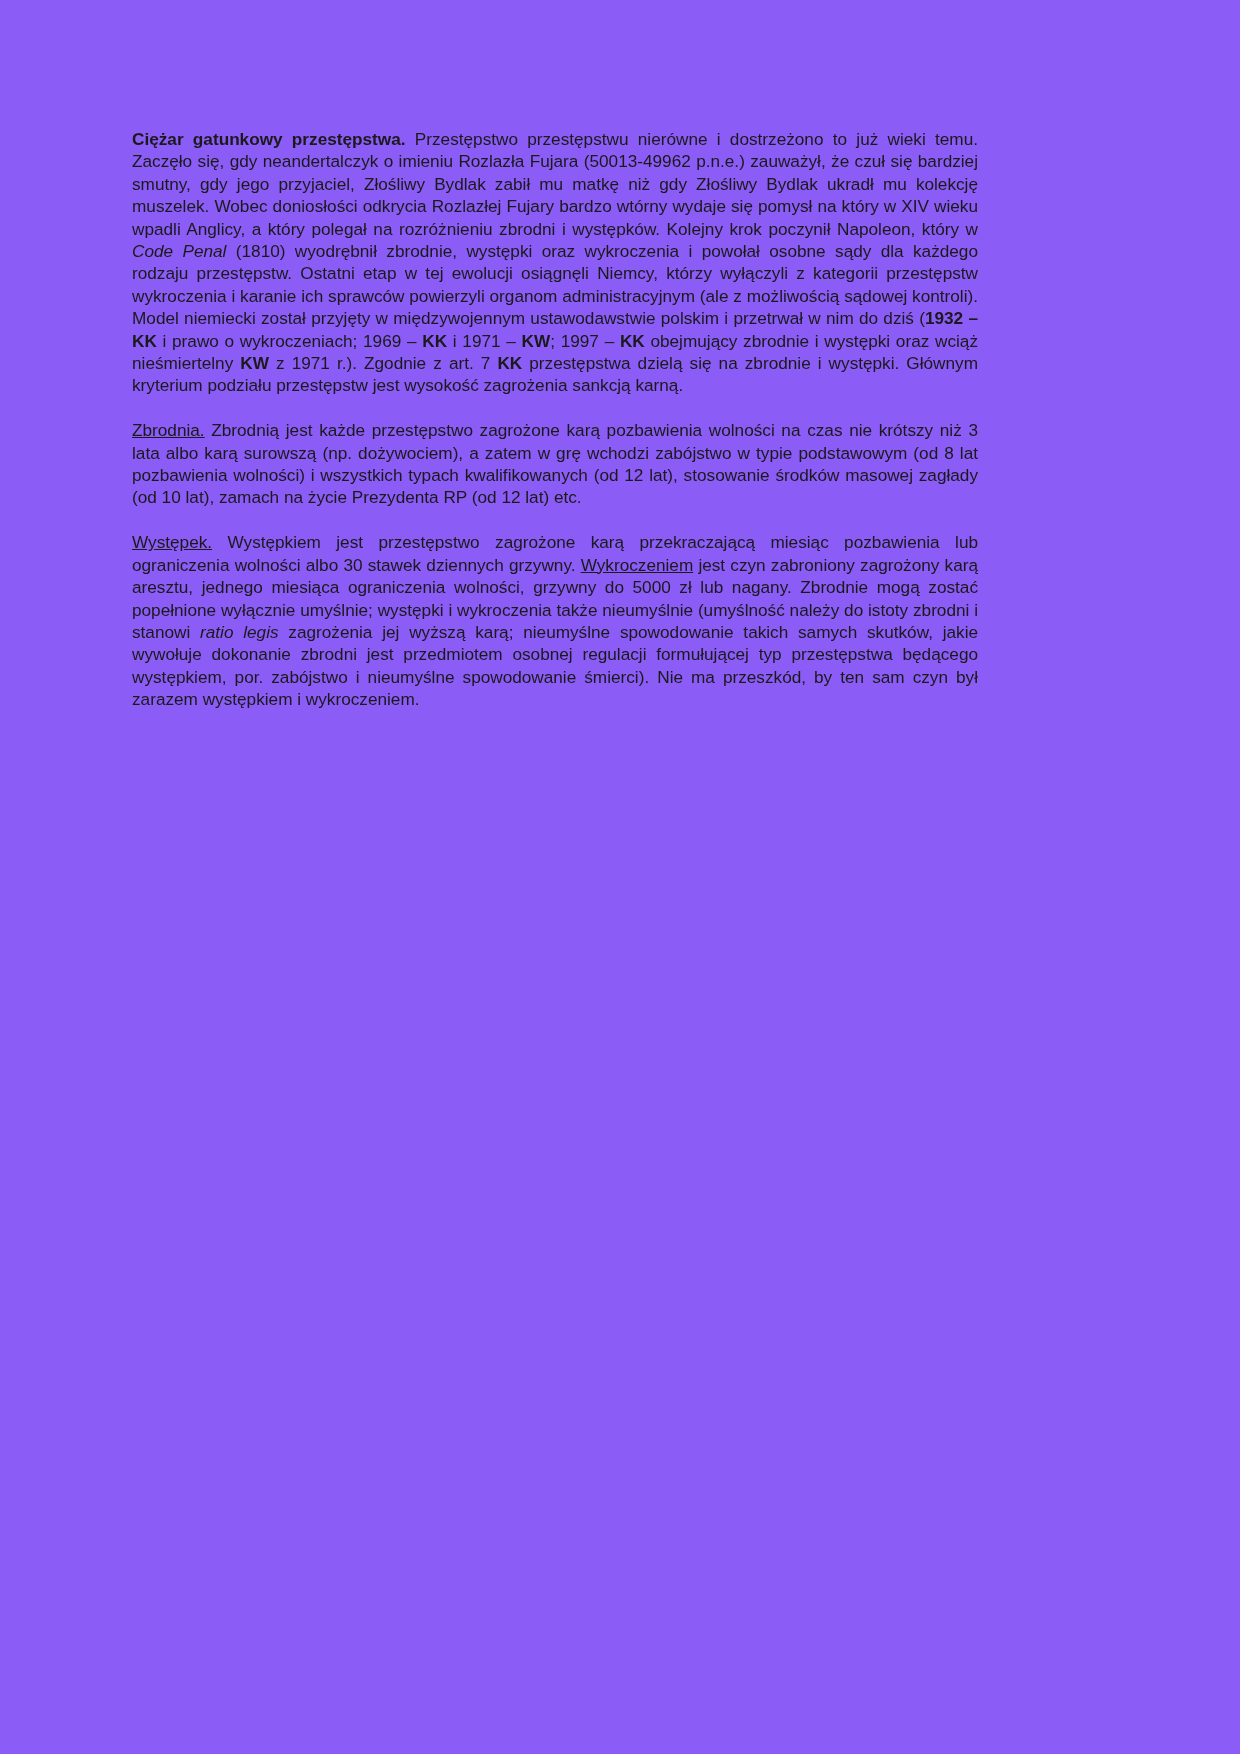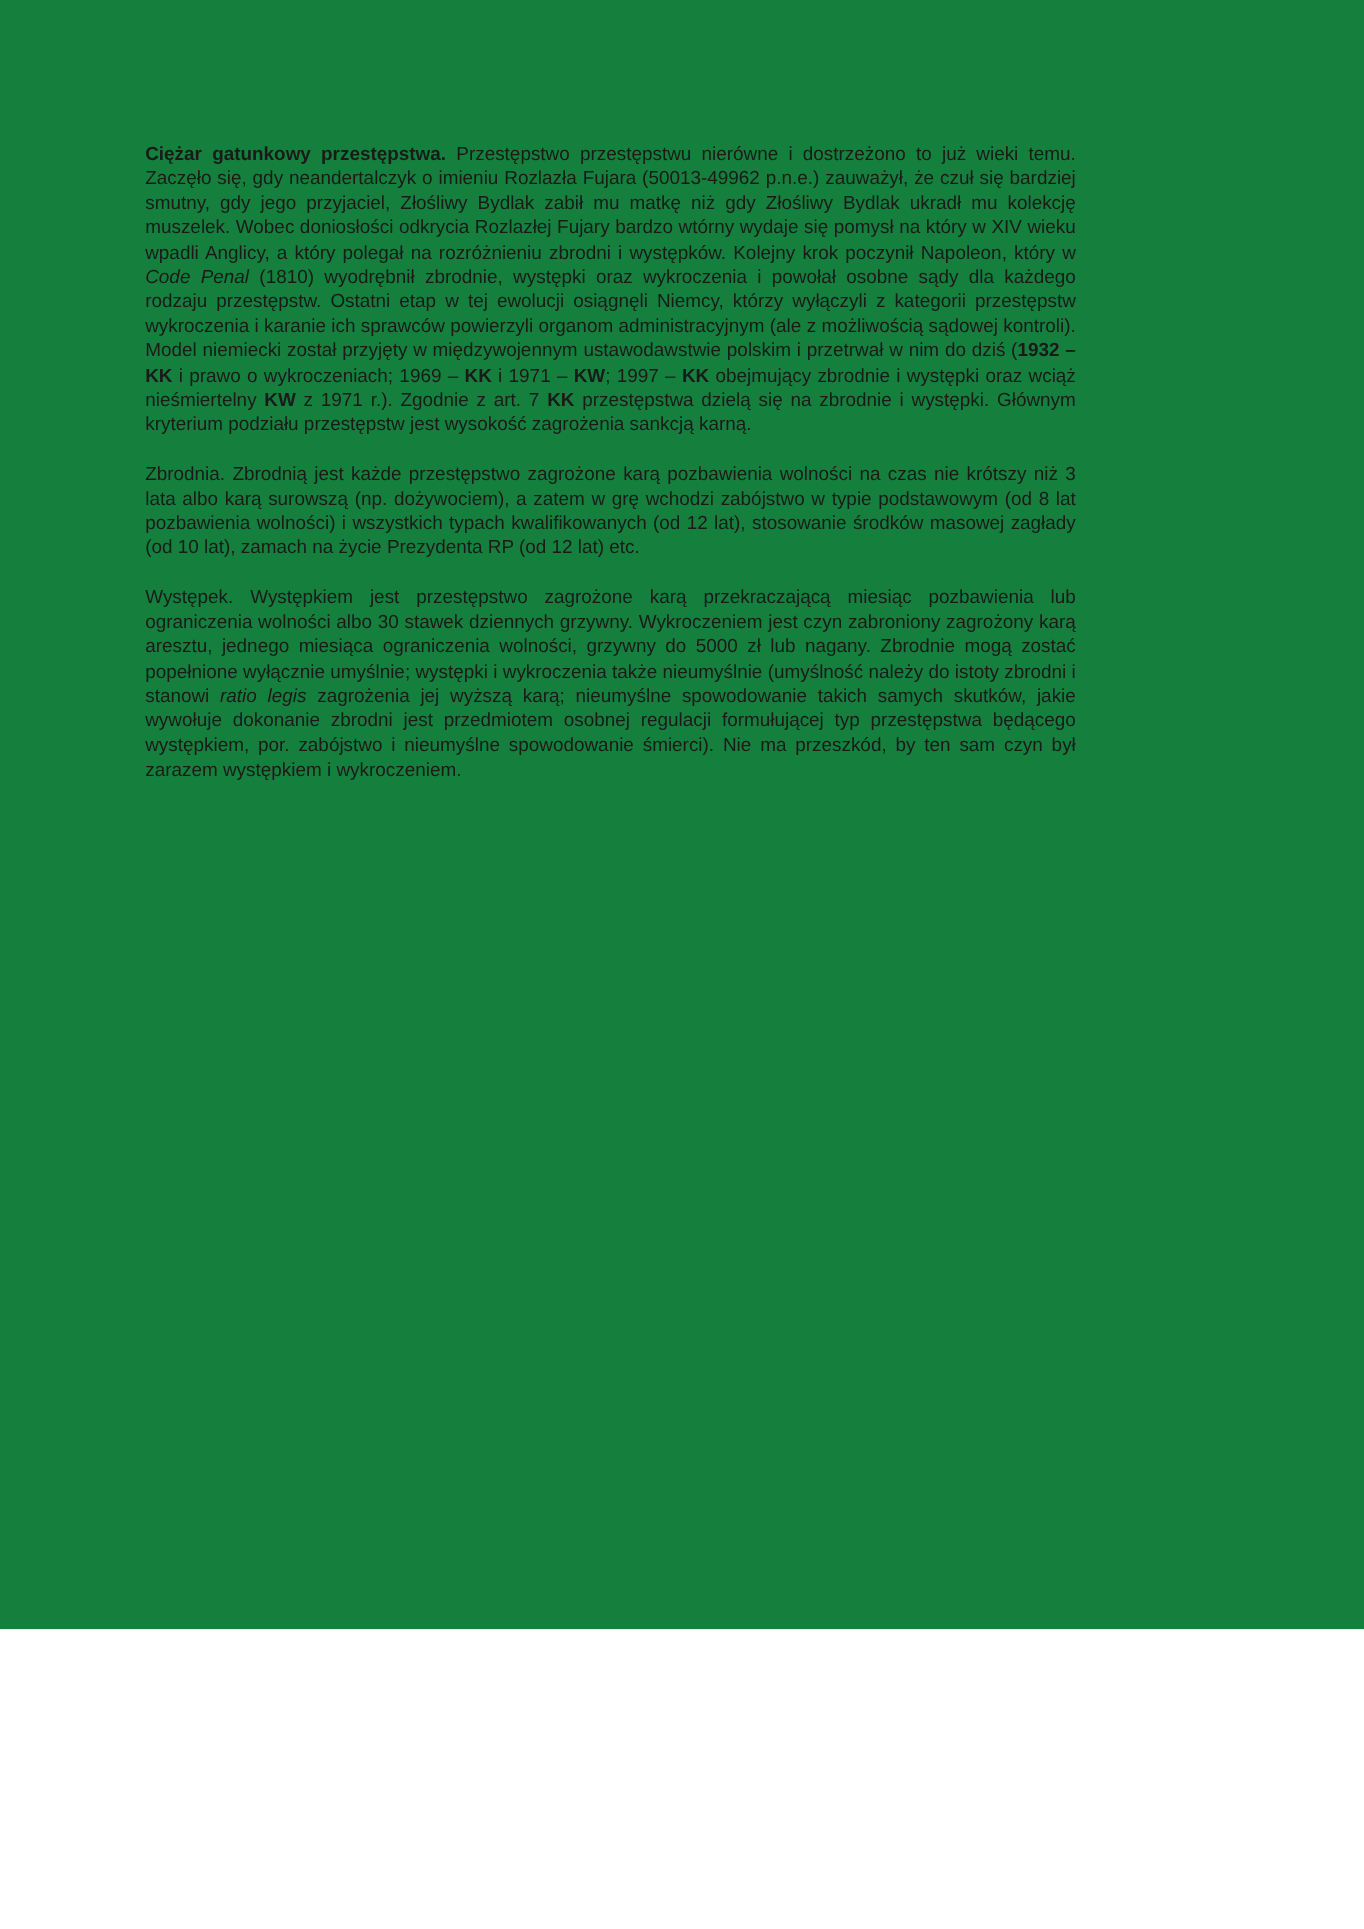--- a/index.html
+++ b/index.html
@@ -10,40 +10,40 @@
     body {
       width: 1240px;
       height: 1754px;
       position: relative;
       overflow: hidden;
     }
     .page {
       position: absolute;
       left: 0; top: 0;
       width: 1240px;
-      height: 1481px;
-      background: #15803d;
+      height: 1754px;
+      background: #8b5cf6;
     }
     .content {
       position: absolute;
       left: 132px;
       top: 128px;
       width: 846px;
       font-family: "Liberation Sans", sans-serif;
       font-size: 17.2px;
       line-height: 22.4px;
       color: #1a1a1a;
       text-align: justify;
     }
     .para {
       margin: 0 0 22.4px 0;
     }
     .b { font-weight: bold; }
     .i { font-style: italic; }
-    .u { }
+    .u { text-decoration: underline; }
   </style>
 </head>
 <body>
 
 <div class="page">
   <div class="content">
 
     <p class="para">
       <span class="b">Ciężar gatunkowy przestępstwa.</span><span> Przestępstwo przestępstwu nierówne i dostrzeżono to już wieki temu. Zaczęło się, gdy neandertalczyk o imieniu Rozlazła Fujara (50013-49962 p.n.e.) zauważył, że czuł się bardziej smutny, gdy jego przyjaciel, Złośliwy Bydlak zabił mu matkę niż gdy Złośliwy Bydlak ukradł mu kolekcję muszelek. Wobec doniosłości odkrycia Rozlazłej Fujary bardzo wtórny wydaje się pomysł na który w XIV wieku wpadli Anglicy, a który polegał na rozróżnieniu zbrodni i występków. Kolejny krok poczynił Napoleon, który w </span><span class="i">Code Penal</span><span> (1810) wyodrębnił zbrodnie, występki oraz wykroczenia i powołał osobne sądy dla każdego rodzaju przestępstw. Ostatni etap w tej ewolucji osiągnęli Niemcy, którzy wyłączyli z kategorii przestępstw wykroczenia i karanie ich sprawców powierzyli organom administracyjnym (ale z możliwością sądowej kontroli). Model niemiecki został przyjęty w międzywojennym ustawodawstwie polskim i przetrwał w nim do dziś (</span><span class="b">1932 – KK</span><span> i prawo o wykroczeniach; 1969 – </span><span class="b">KK</span><span> i 1971 – </span><span class="b">KW</span><span>; 1997 – </span><span class="b">KK</span><span> obejmujący zbrodnie i występki oraz wciąż nieśmiertelny </span><span class="b">KW</span><span> z 1971 r.). Zgodnie z art. 7 </span><span class="b">KK</span><span> przestępstwa dzielą się na zbrodnie i występki. Głównym kryterium podziału przestępstw jest wysokość zagrożenia sankcją karną.</span>
     </p>

